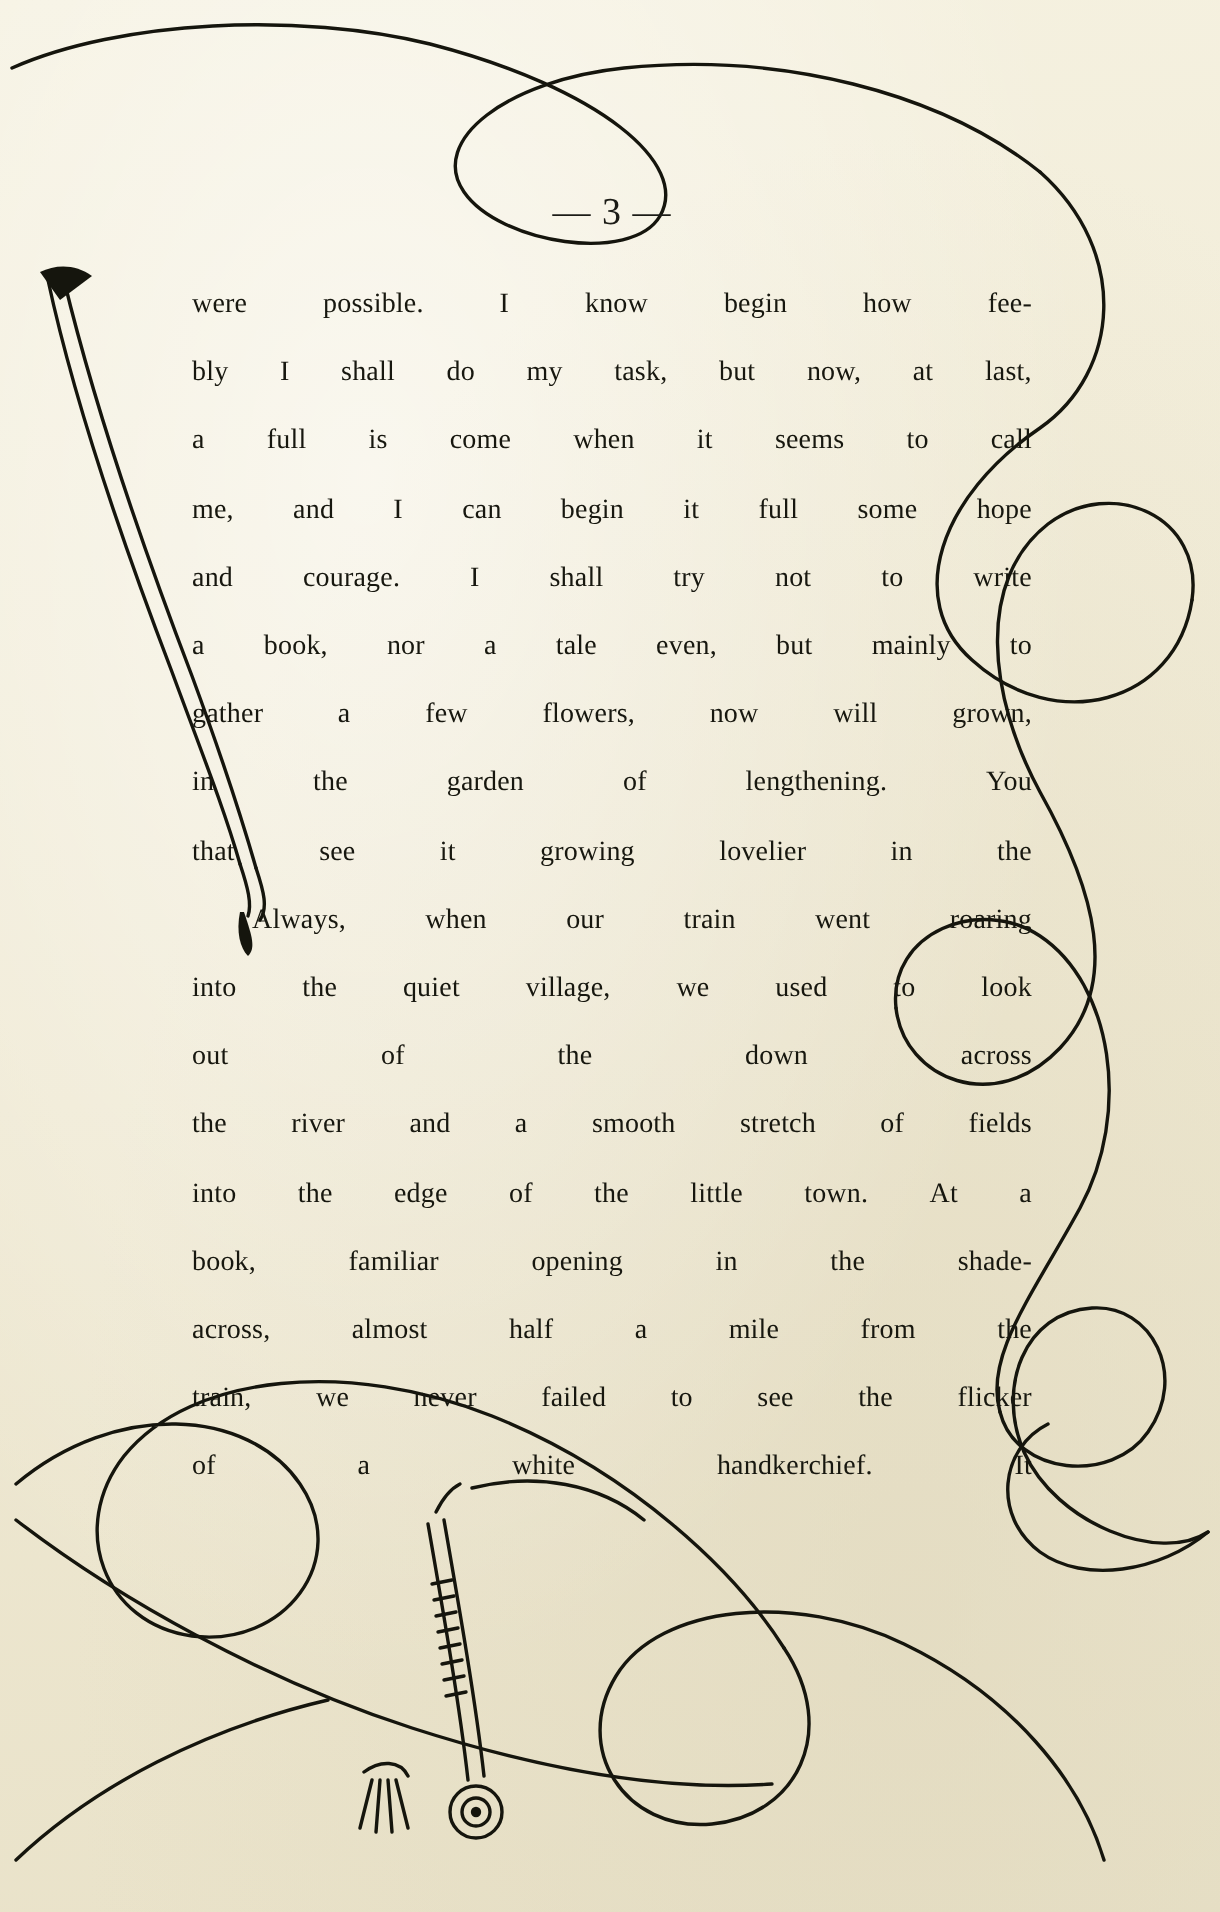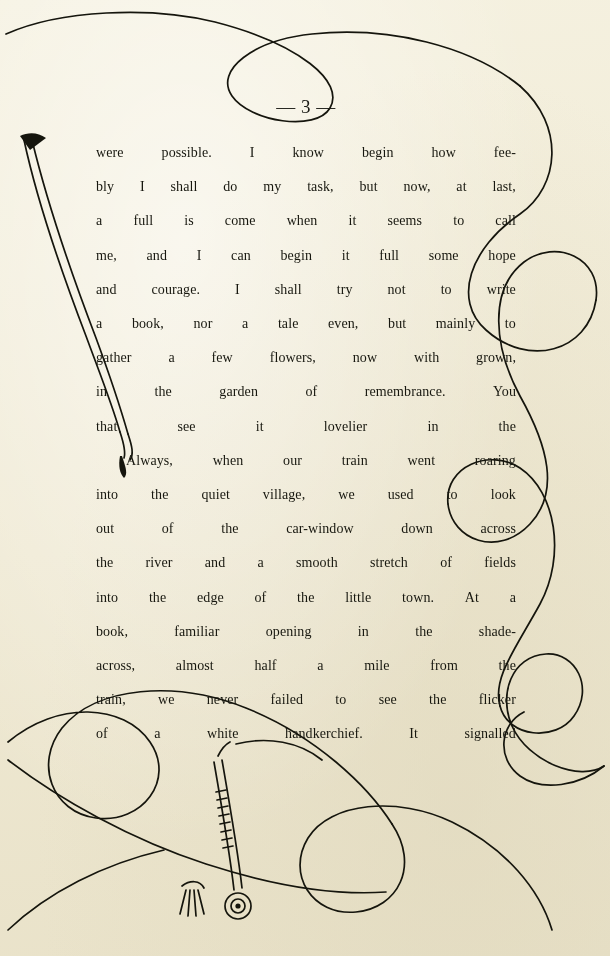--- a/index.html
+++ b/index.html
@@ -187,35 +187,36 @@
           <span>but</span>
           <span>mainly</span>
           <span>to</span>
         </span>
       <span class="line just">
           <span>gather</span>
           <span>a</span>
           <span>few</span>
           <span>flowers,</span>
           <span>now</span>
-          <span>with</span>
+          <span>will</span>
           <span>grown,</span>
         </span>
       <span class="line just">
           <span>in</span>
           <span>the</span>
           <span>garden</span>
           <span>of</span>
-          <span>remembrance.</span>
+          <span>lengthening.</span>
           <span>You</span>
         </span>
       <span class="line just">
           <span>that</span>
           <span>see</span>
           <span>it</span>
+          <span>growing</span>
           <span>lovelier</span>
           <span>in</span>
           <span>the</span>
         </span>
     </div>
 
     <div class="para">
       <span class="line just indentfirst">
           <span>Always,</span>
           <span>when</span>
@@ -231,21 +232,20 @@
           <span>village,</span>
           <span>we</span>
           <span>used</span>
           <span>to</span>
           <span>look</span>
         </span>
       <span class="line just">
           <span>out</span>
           <span>of</span>
           <span>the</span>
-          <span>car-window</span>
           <span>down</span>
           <span>across</span>
         </span>
       <span class="line just">
           <span>the</span>
           <span>river</span>
           <span>and</span>
           <span>a</span>
           <span>smooth</span>
           <span>stretch</span>
@@ -289,18 +289,17 @@
           <span>see</span>
           <span>the</span>
           <span>flicker</span>
         </span>
       <span class="line just">
           <span>of</span>
           <span>a</span>
           <span>white</span>
           <span>handkerchief.</span>
           <span>It</span>
-          <span>signalled</span>
         </span>
     </div>
   </div>
 
 </div>
 
 </body></html>

